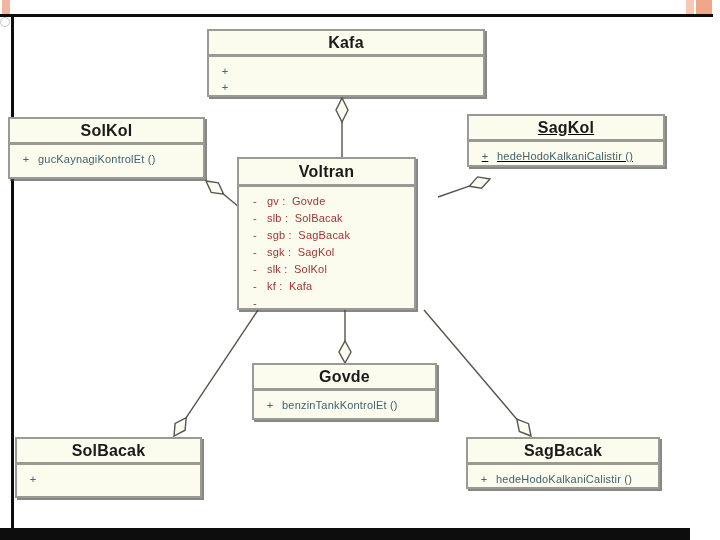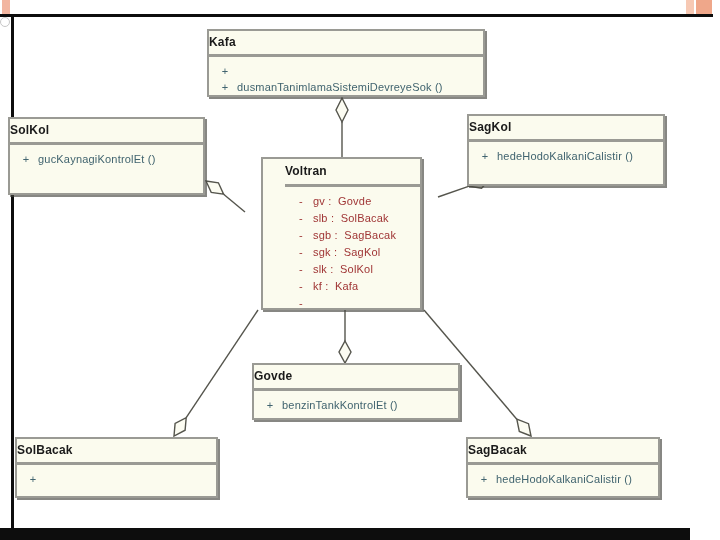--- a/index.html
+++ b/index.html
@@ -26,39 +26,39 @@
   
   .uml-class{
     position:absolute;
     background:#fbfbee;
     border:2px solid #9a9a94;
     box-shadow:2px 2px 0 rgba(70,70,64,0.65);
     box-sizing:border-box;
   }
   .uml-header{
     height:23px;line-height:23px;
-    font-weight:bold;font-size:12px;color:#1a1a1a;
+    text-align:center;font-weight:bold;font-size:16px;color:#1a1a1a;
     border-bottom:3px solid #9a9a94;
     letter-spacing:0.2px;
   }
   .uml-body{padding:6px 4px 4px 4px;}
   .uml-member{display:flex;font-size:11px;line-height:16px;letter-spacing:0.2px;white-space:pre;}
   .uml-member .vis{width:24px;text-align:center;flex:0 0 24px;}
   .method{color:#41646f;}
   .attr{color:#a03636;}
   .voltran .uml-member{line-height:17px;}
   .voltran .uml-header{height:25px;line-height:25px;}
 
   .box-kafa    {left:207px;top:29px; width:278px;height:68px;}
-  .box-solkol  {left:8px;  top:117px;width:197px;height:78px;}
-  .box-sagkol  {left:467px;top:114px;width:198px;height:72px;}
-  .box-voltran {left:261px;top:157px;width:161px;height:153px;padding-left:22px;}
-  .box-govde   {left:252px;top:363px;width:208px;height:57px;}
-  .box-solbacak{left:15px; top:437px;width:203px;height:61px;}
-  .box-sagbacak{left:466px;top:437px;width:194px;height:61px;}
+  .box-solkol  {left:8px;  top:117px;width:197px;height:62px;}
+  .box-sagkol  {left:467px;top:114px;width:198px;height:53px;text-decoration:underline;}
+  .box-voltran {left:237px;top:157px;width:179px;height:153px;}
+  .box-govde   {left:252px;top:363px;width:185px;height:57px;}
+  .box-solbacak{left:15px; top:437px;width:187px;height:61px;}
+  .box-sagbacak{left:466px;top:437px;width:194px;height:52px;}
 </style>
 </head>
 <body>
 
 <div class="accent-bar bar-top-left"></div>
 <div class="accent-bar bar-top-right-light"></div>
 <div class="accent-bar bar-top-right-dark"></div>
 <div class="frame-line-top"></div>
 <div class="frame-line-left"></div>
 <div class="frame-bar-bottom"></div>
@@ -86,21 +86,20 @@
 </svg>
 
 <div class="uml-class box-kafa">
   <div class="uml-header">Kafa</div>
   <div class="uml-body">
     <div class="uml-member method">
       <span class="vis">+</span>
     </div>
     <div class="uml-member method">
       <span class="vis">+</span>
-      <span class="txt">dusmanTanimlamaSistemiDevreyeSok ()</span>
     </div>
   </div>
 </div>
 
 <div class="uml-class box-solkol">
   <div class="uml-header">SolKol</div>
   <div class="uml-body">
     <div class="uml-member method">
       <span class="vis">+</span>
       <span class="txt">gucKaynagiKontrolEt ()</span>

